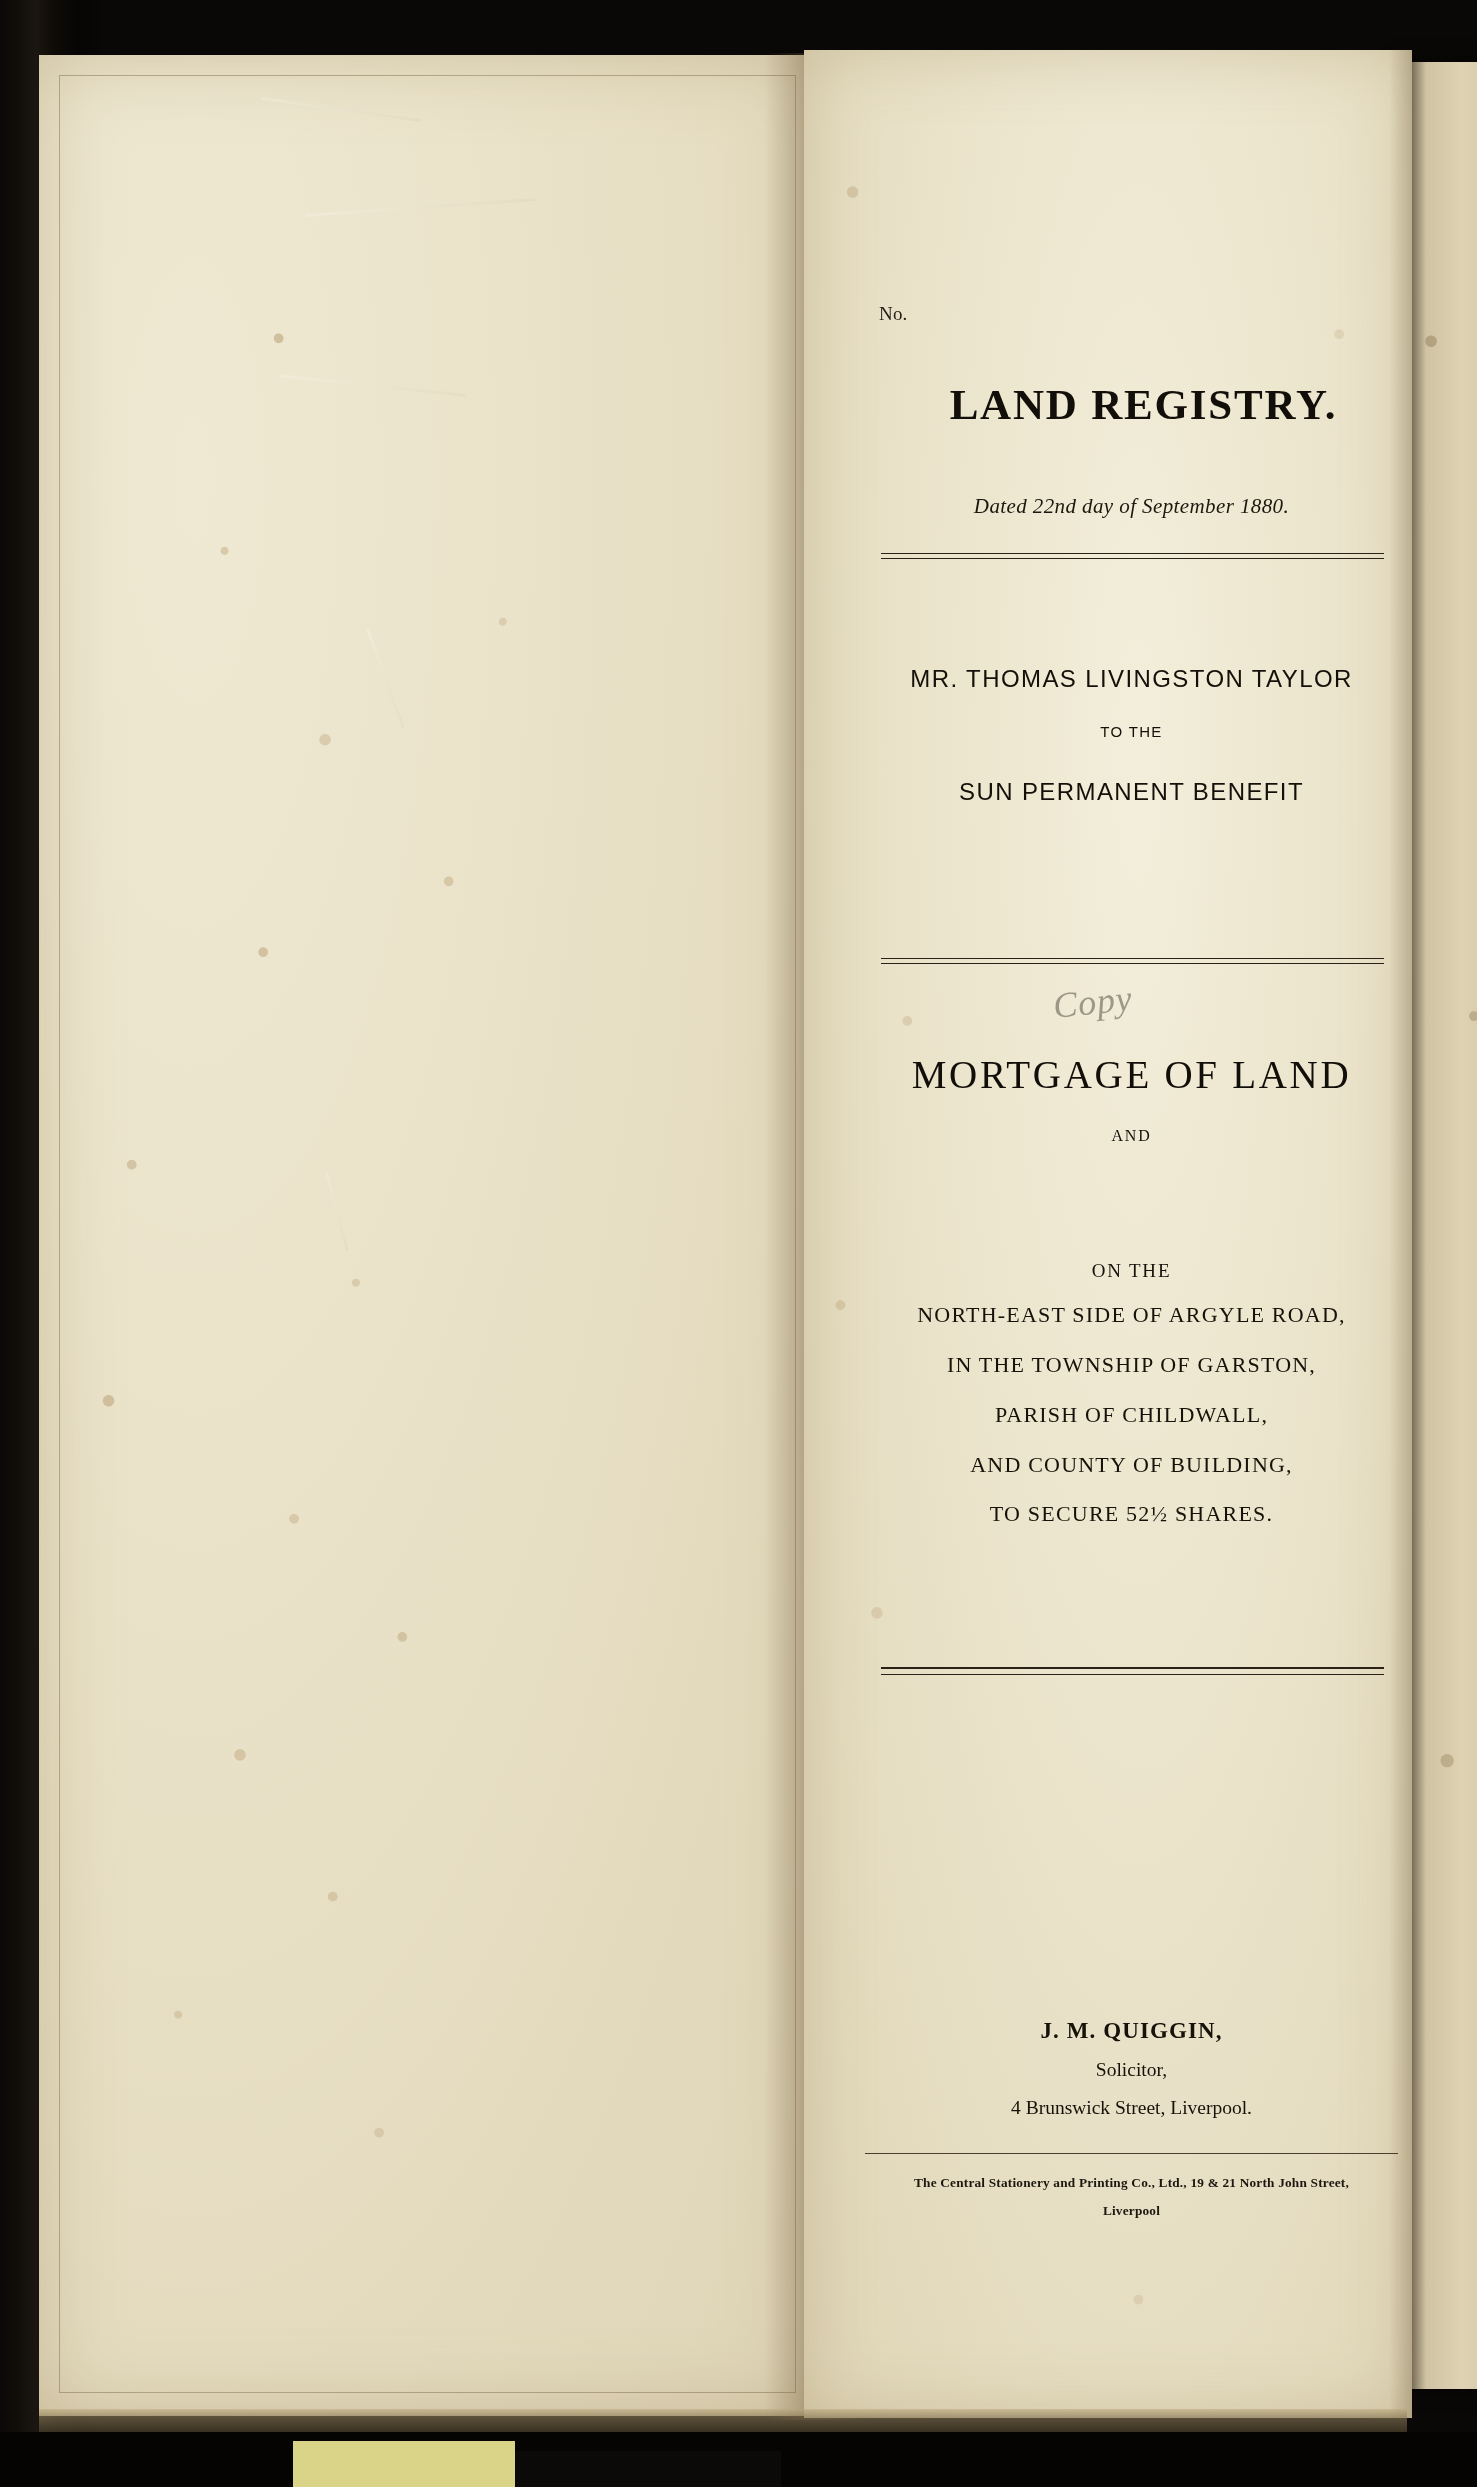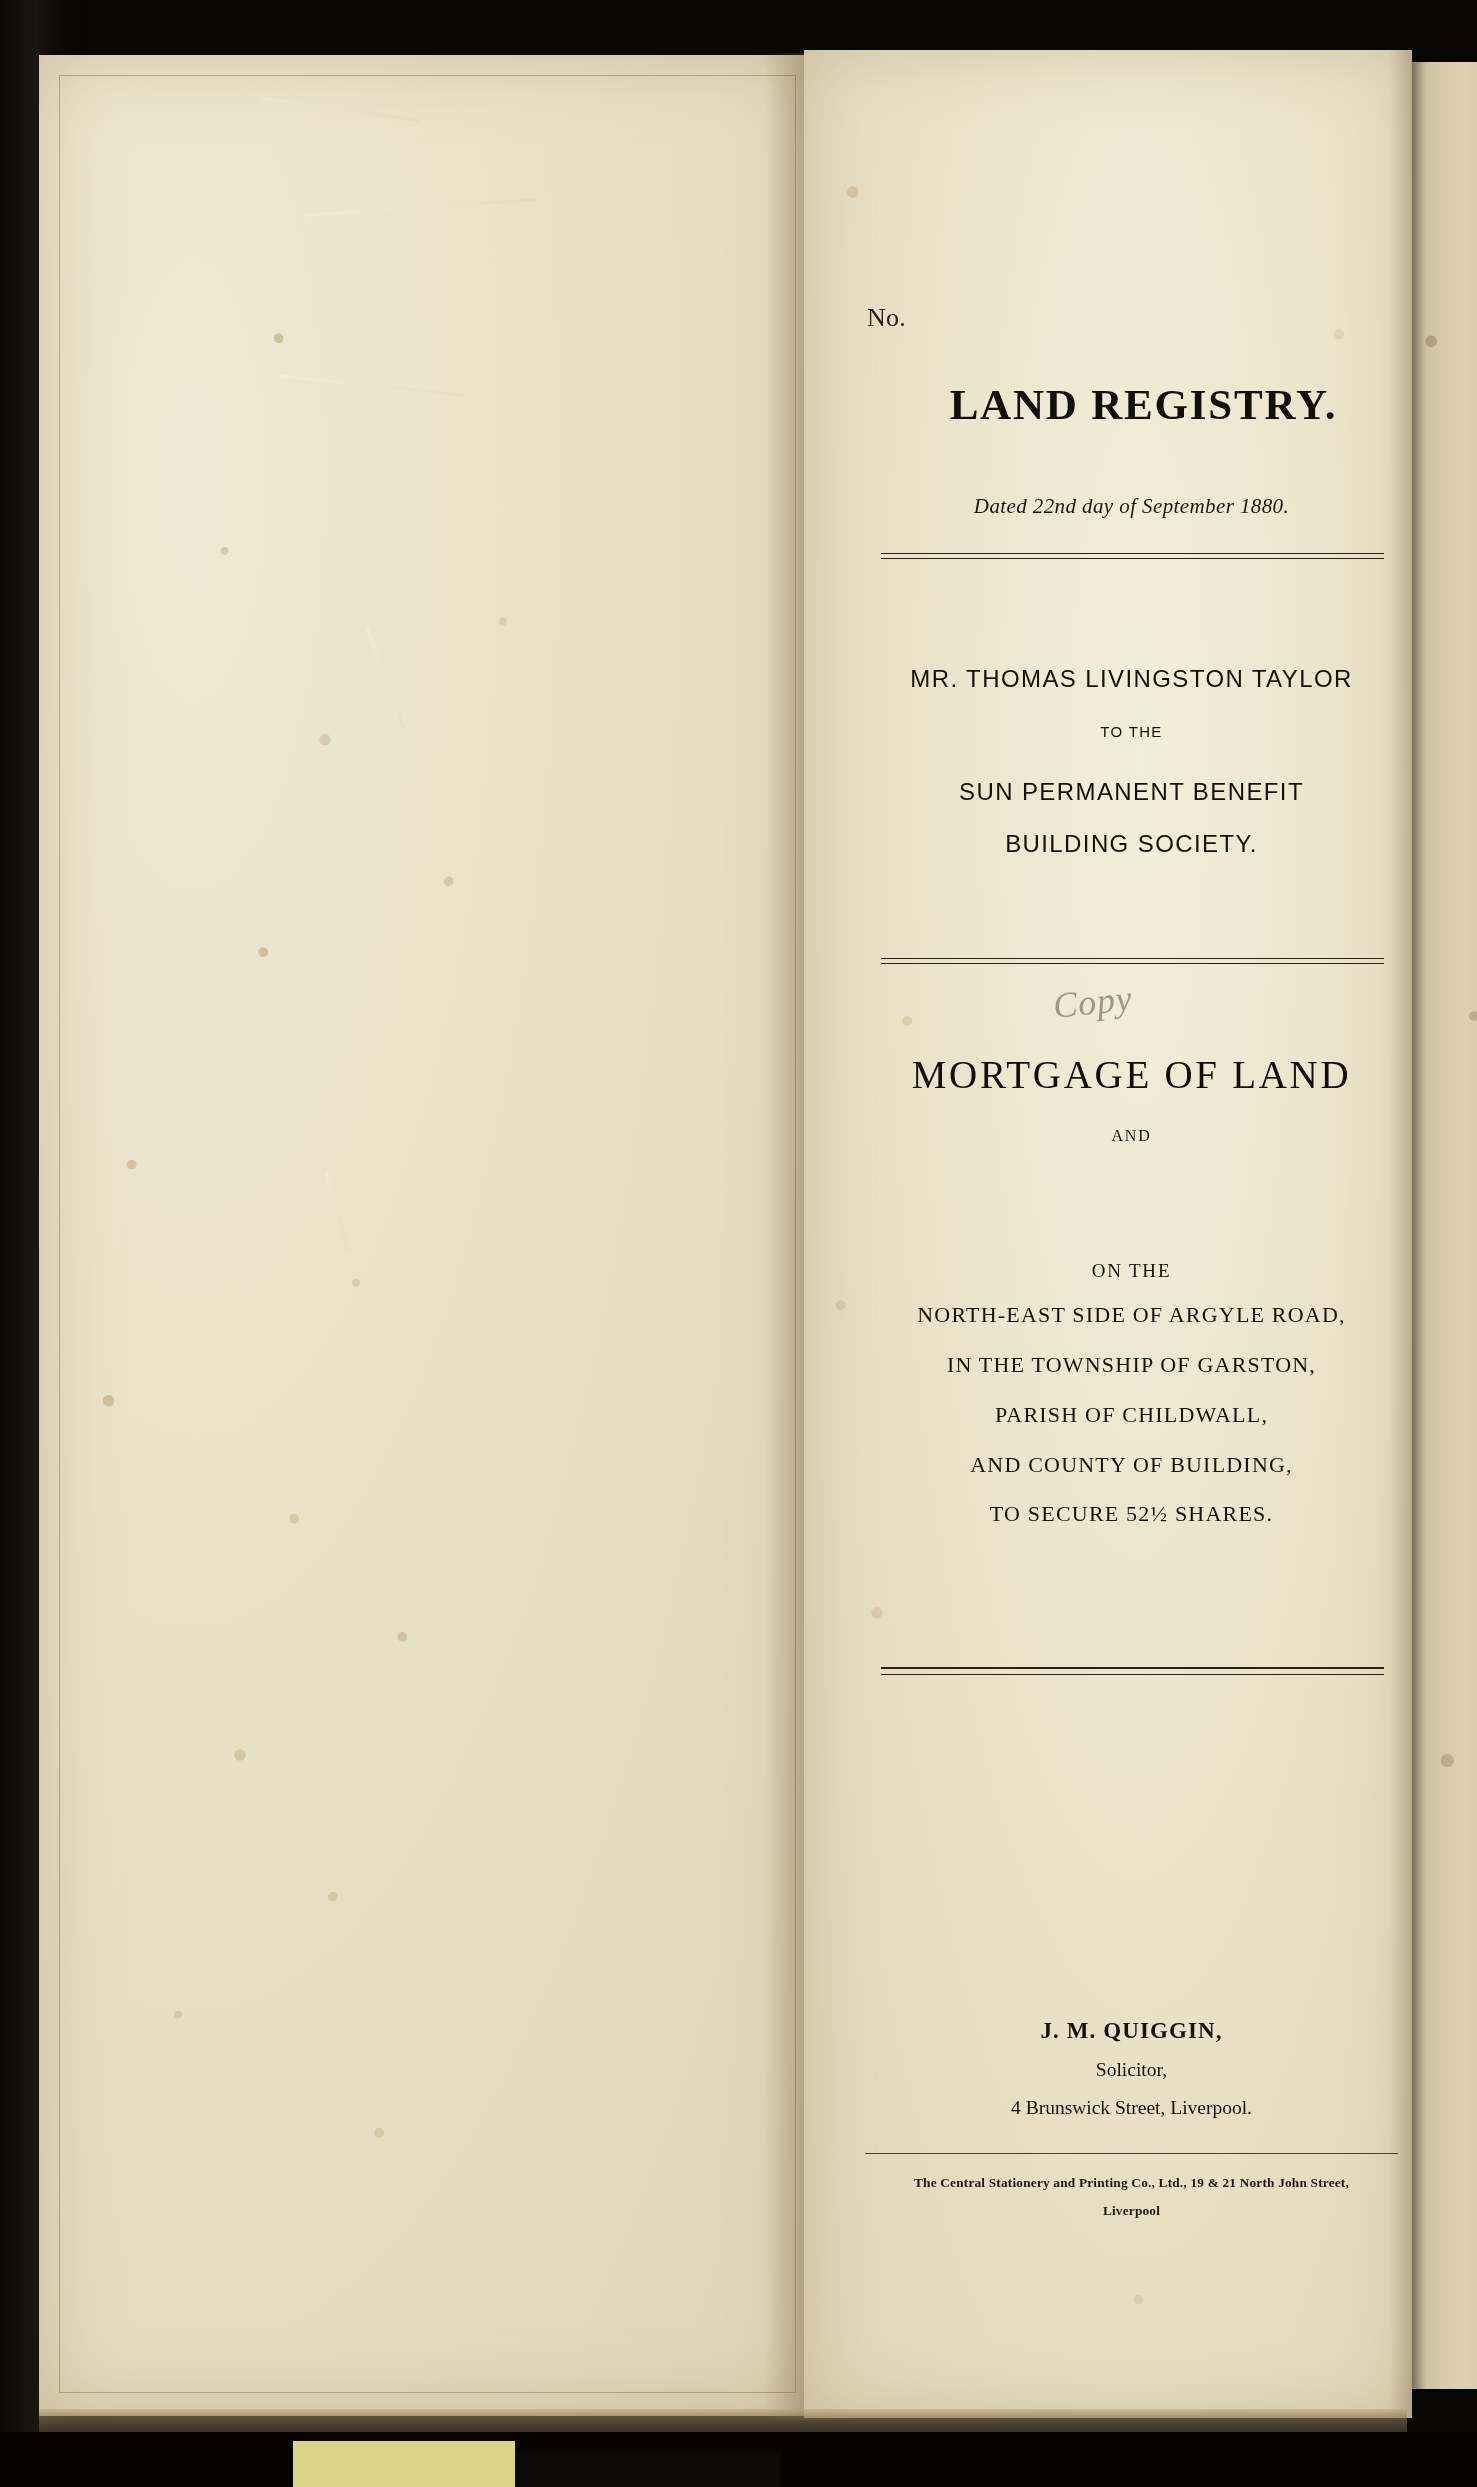--- a/index.html
+++ b/index.html
@@ -138,23 +138,23 @@
     left: 52px;
     top: 0;
     width: 551px;
     height: 100%;
     text-align: center;
     color: #16120c;
   }
 
   .no-line {
     position: absolute;
-    left: 11px;
+    left: 23px;
     top: 253px;
-    font-size: 26px;
+    font-size: 19px;
     font-family: "Liberation Serif", serif;
     letter-spacing: 0.2px;
     color: #241d14;
     text-align: left;
   }
 
   .main-title {
     position: absolute;
     left: 12px;
     top: 330px;
@@ -378,21 +378,20 @@
 
     <div class="main-title">LAND REGISTRY.</div>
 
     <div class="dateline">Dated 22nd day of September 1880.</div>
 
     <div class="rule-double rule-1"></div>
 
     <div class="party party-grantor">MR. THOMAS LIVINGSTON TAYLOR</div>
     <div class="party party-to">TO THE</div>
     <div class="party party-grantee-1">SUN PERMANENT BENEFIT</div>
-    <div class="party party-grantee-2">BUILDING SOCIETY.</div>
 
     <div class="rule-double rule-2"></div>
 
     <div class="pencil-copy">Copy</div>
 
     <div class="deed-line-1">MORTGAGE OF LAND</div>
     <div class="deed-and">AND</div>
     <div class="deed-on-the">ON THE</div>
 
     <div class="loc loc-1">NORTH-EAST SIDE OF ARGYLE ROAD,</div>

